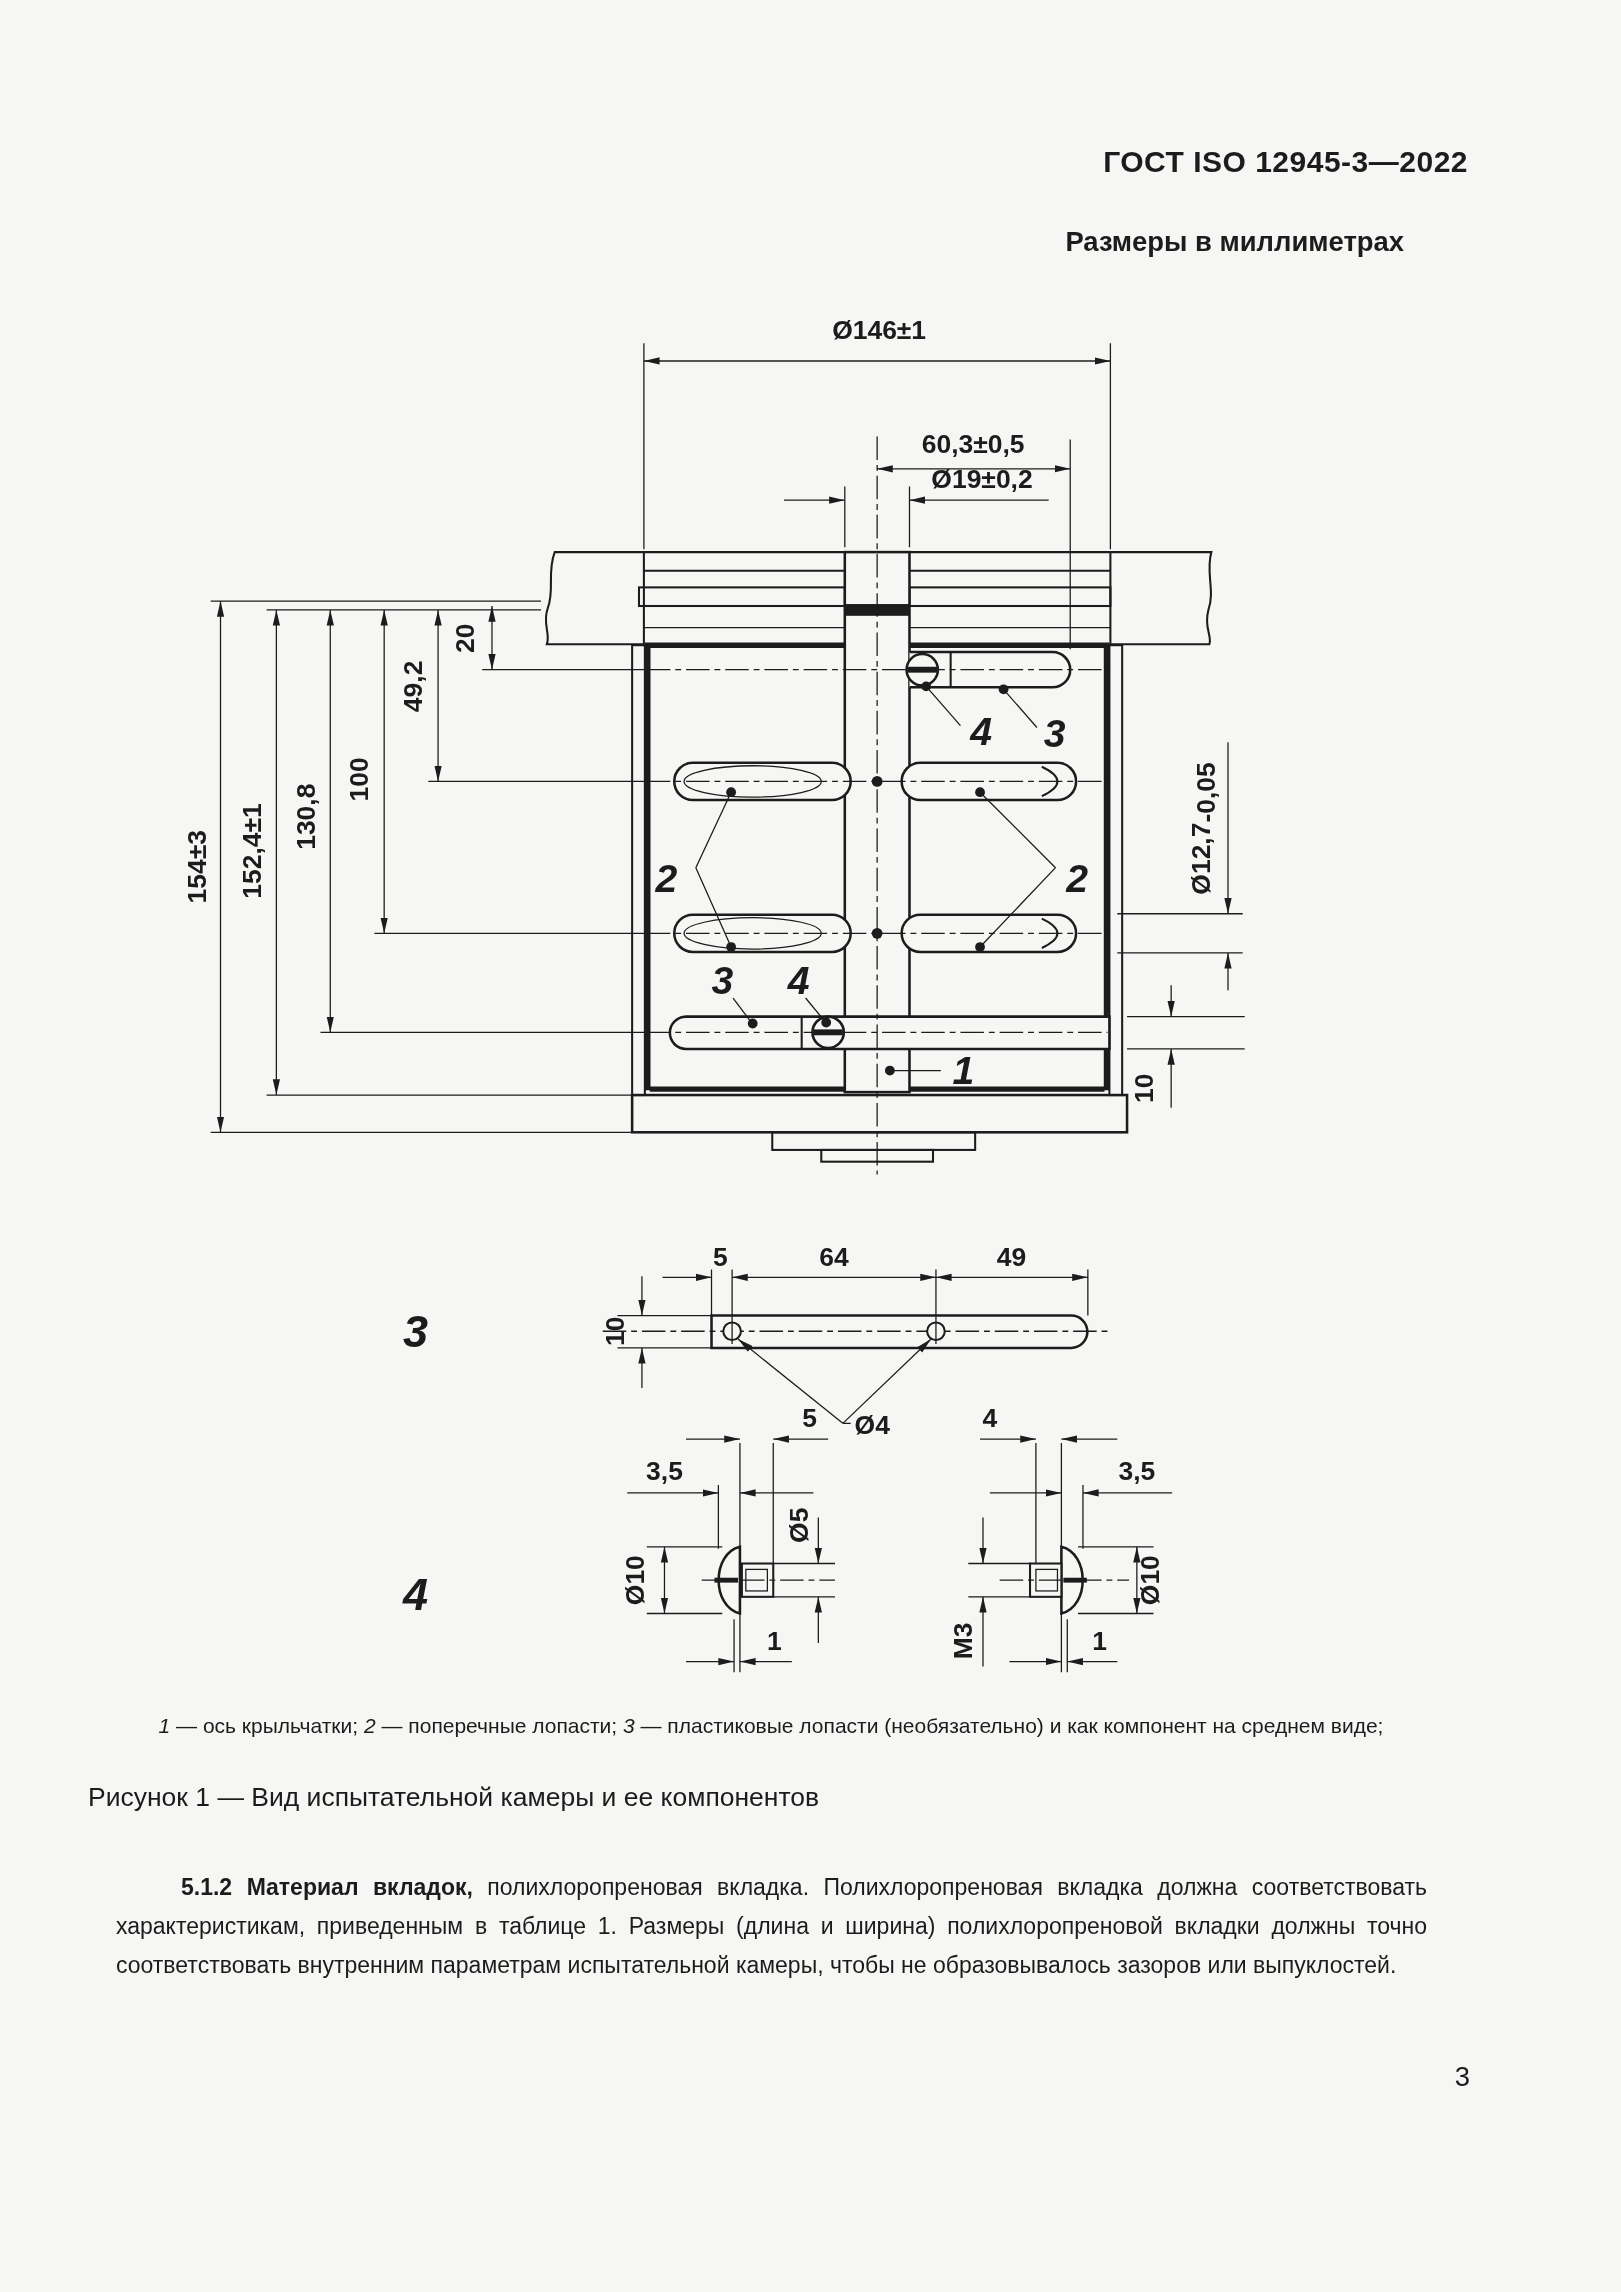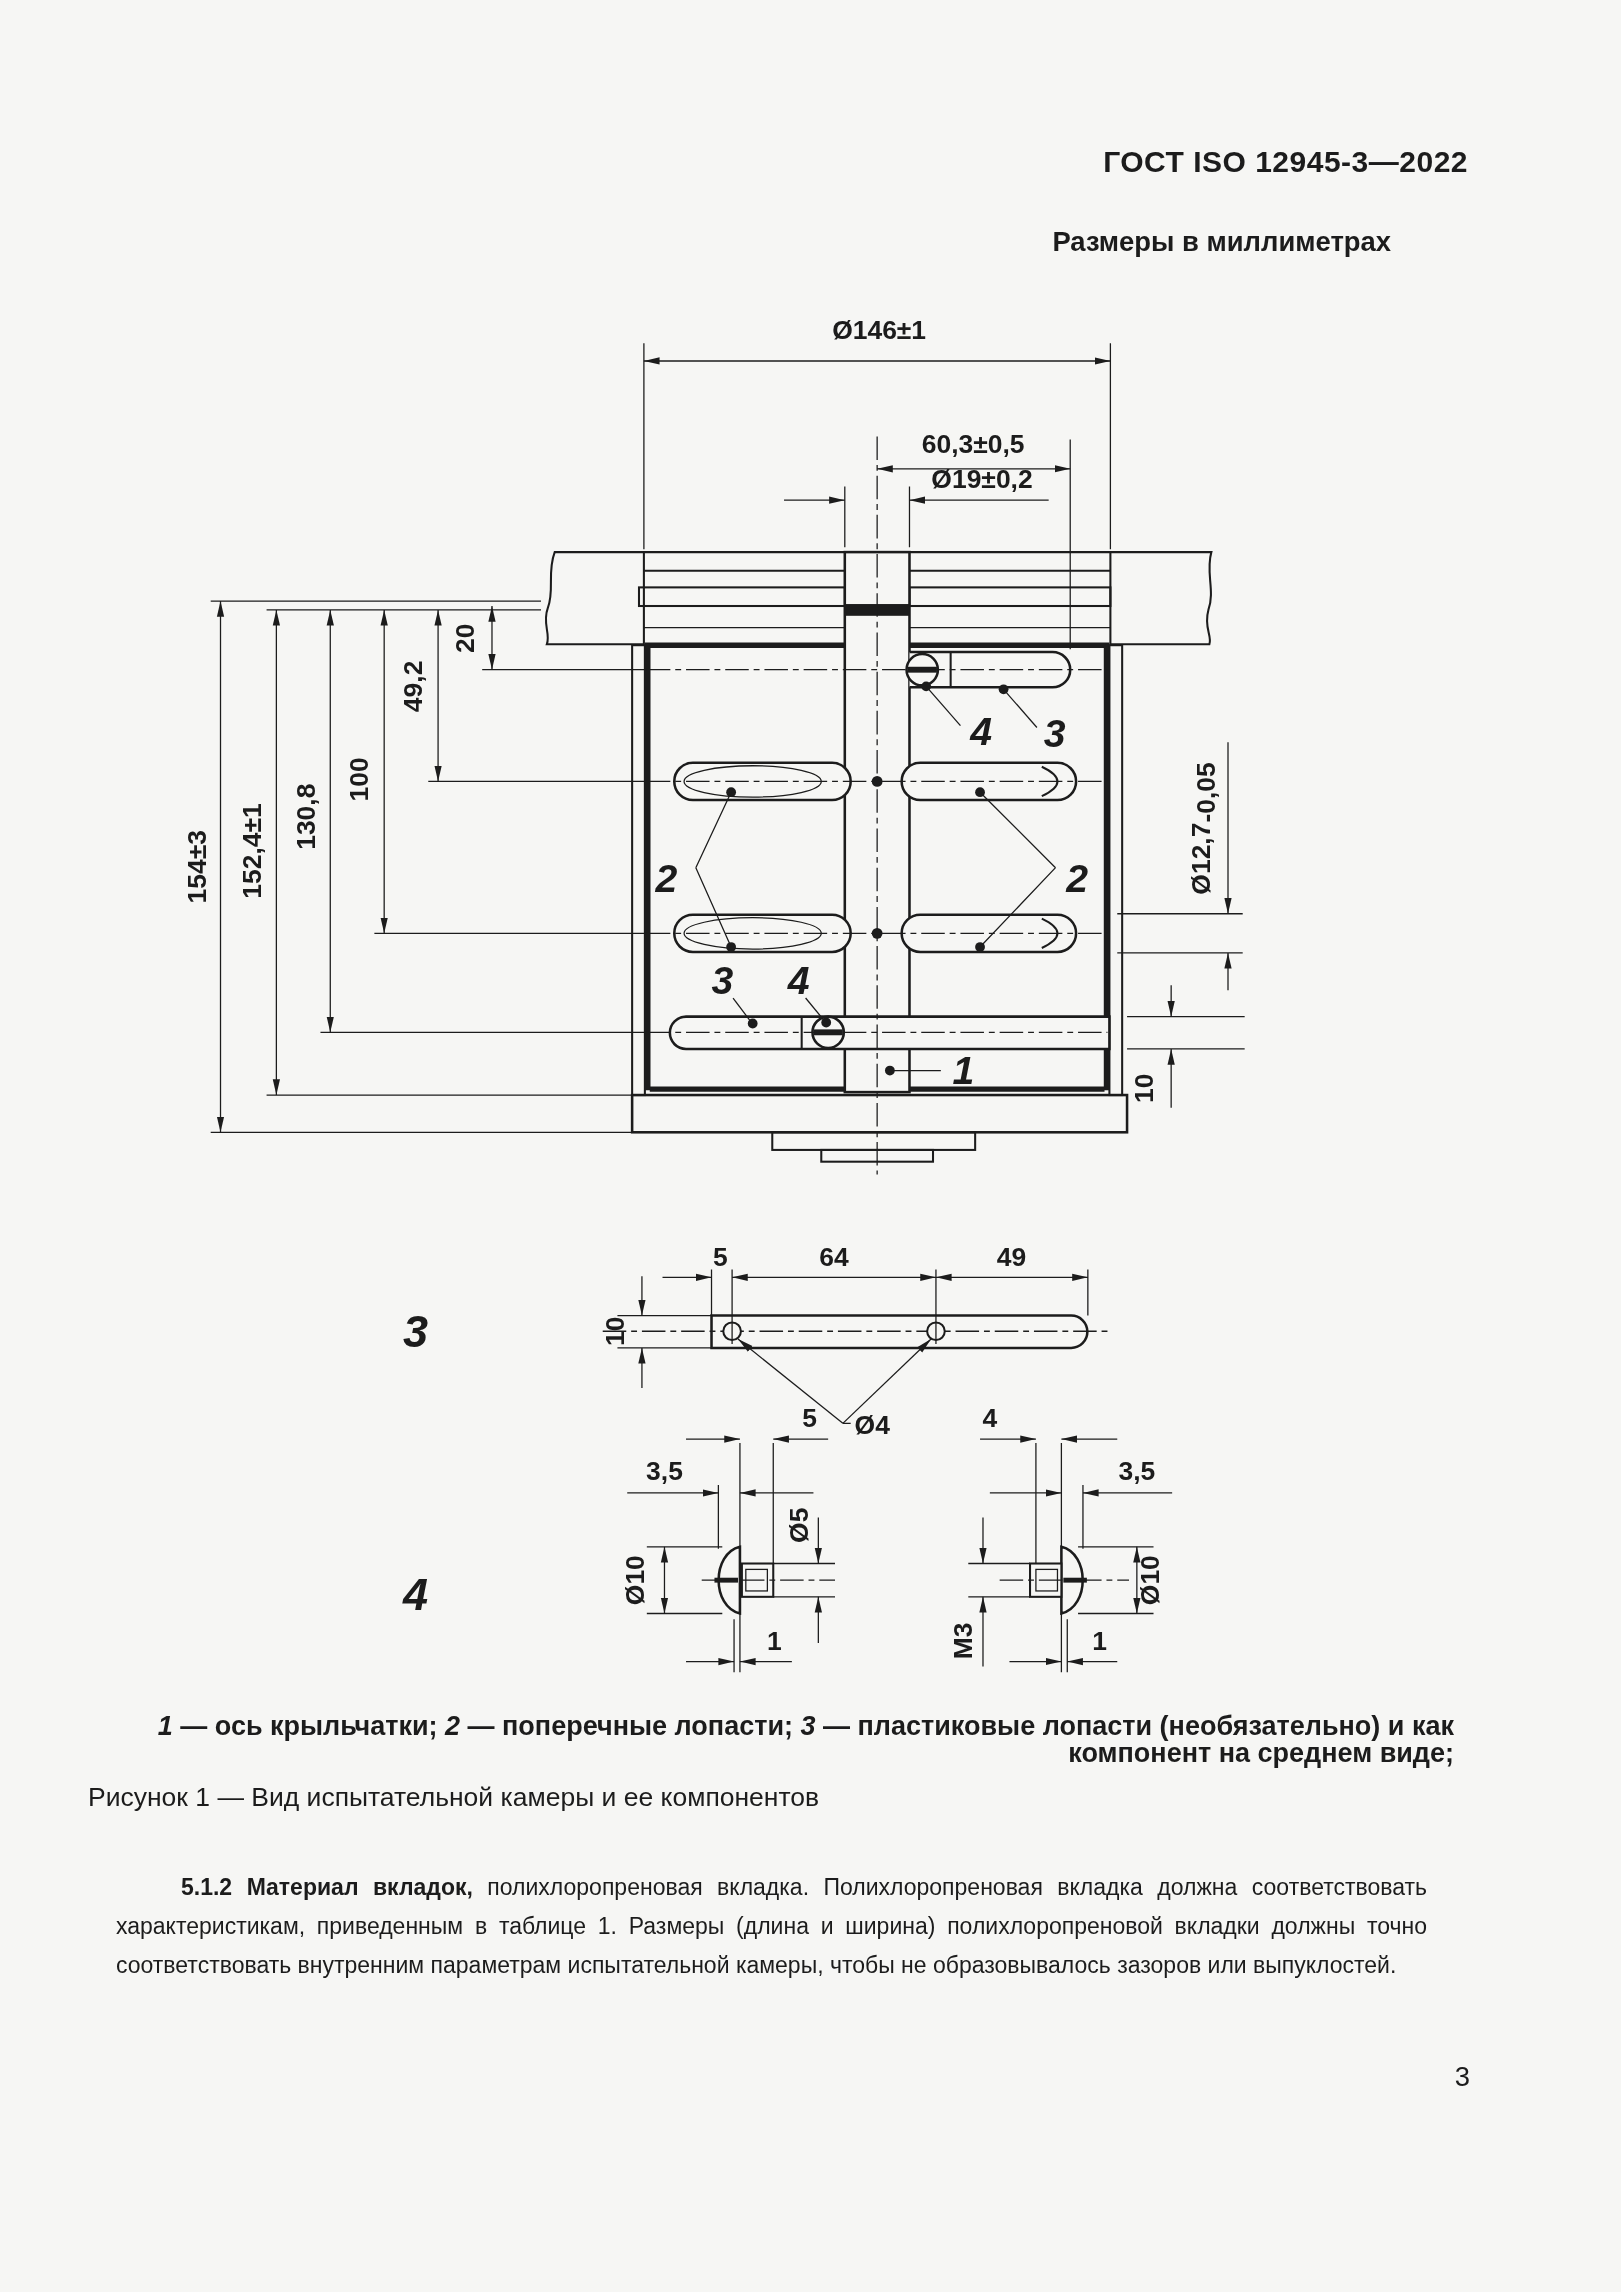--- a/index.html
+++ b/index.html
@@ -4,22 +4,22 @@
 <style>
   html,body{margin:0;padding:0;background:#e8e8e8;}
   .page{
     position:relative;width:1621px;height:2293px;background:#f6f6f4;
     font-family:"Liberation Sans", sans-serif;color:#1c1c1c;overflow:hidden;
     margin:0 auto;
     padding-left:39px;
   }
   .abs{position:absolute;}
   .doc-code{top:145px;right:192px;font-size:30px;font-weight:bold;letter-spacing:0.5px;}
-  .units-note{top:226px;right:269px;font-size:27.4px;font-weight:bold;}
-  .legend{top:1713px;left:88px;width:1366px;text-align:right;font-size:27px;line-height:26.5px;font-weight:bold;}
+  .units-note{top:226px;right:256px;font-size:27.4px;font-weight:bold;}
+  .legend{top:1713px;left:88px;width:1366px;text-align:center;font-size:21px;line-height:26.5px;}
   .legend i{font-style:italic;}
   .caption{top:1782px;left:88px;width:1366px;text-align:left;font-size:26.5px;}
   .body-par{top:1868px;left:116px;width:1311px;font-size:23px;line-height:39px;
     text-align:justify;text-indent:65px;}
   .body-par b{font-weight:bold;}
   .page-num{top:2061px;right:190px;font-size:27.4px;}
   svg.draw{position:absolute;left:0;top:0;width:1621px;height:2293px;}
   svg.draw .ln{stroke:#1c1c1c;fill:none;stroke-width:2.6;}
   svg.draw .ln2{stroke:#1c1c1c;fill:none;stroke-width:2.1;}
   svg.draw .tn{stroke:#1c1c1c;fill:none;stroke-width:1.3;}

